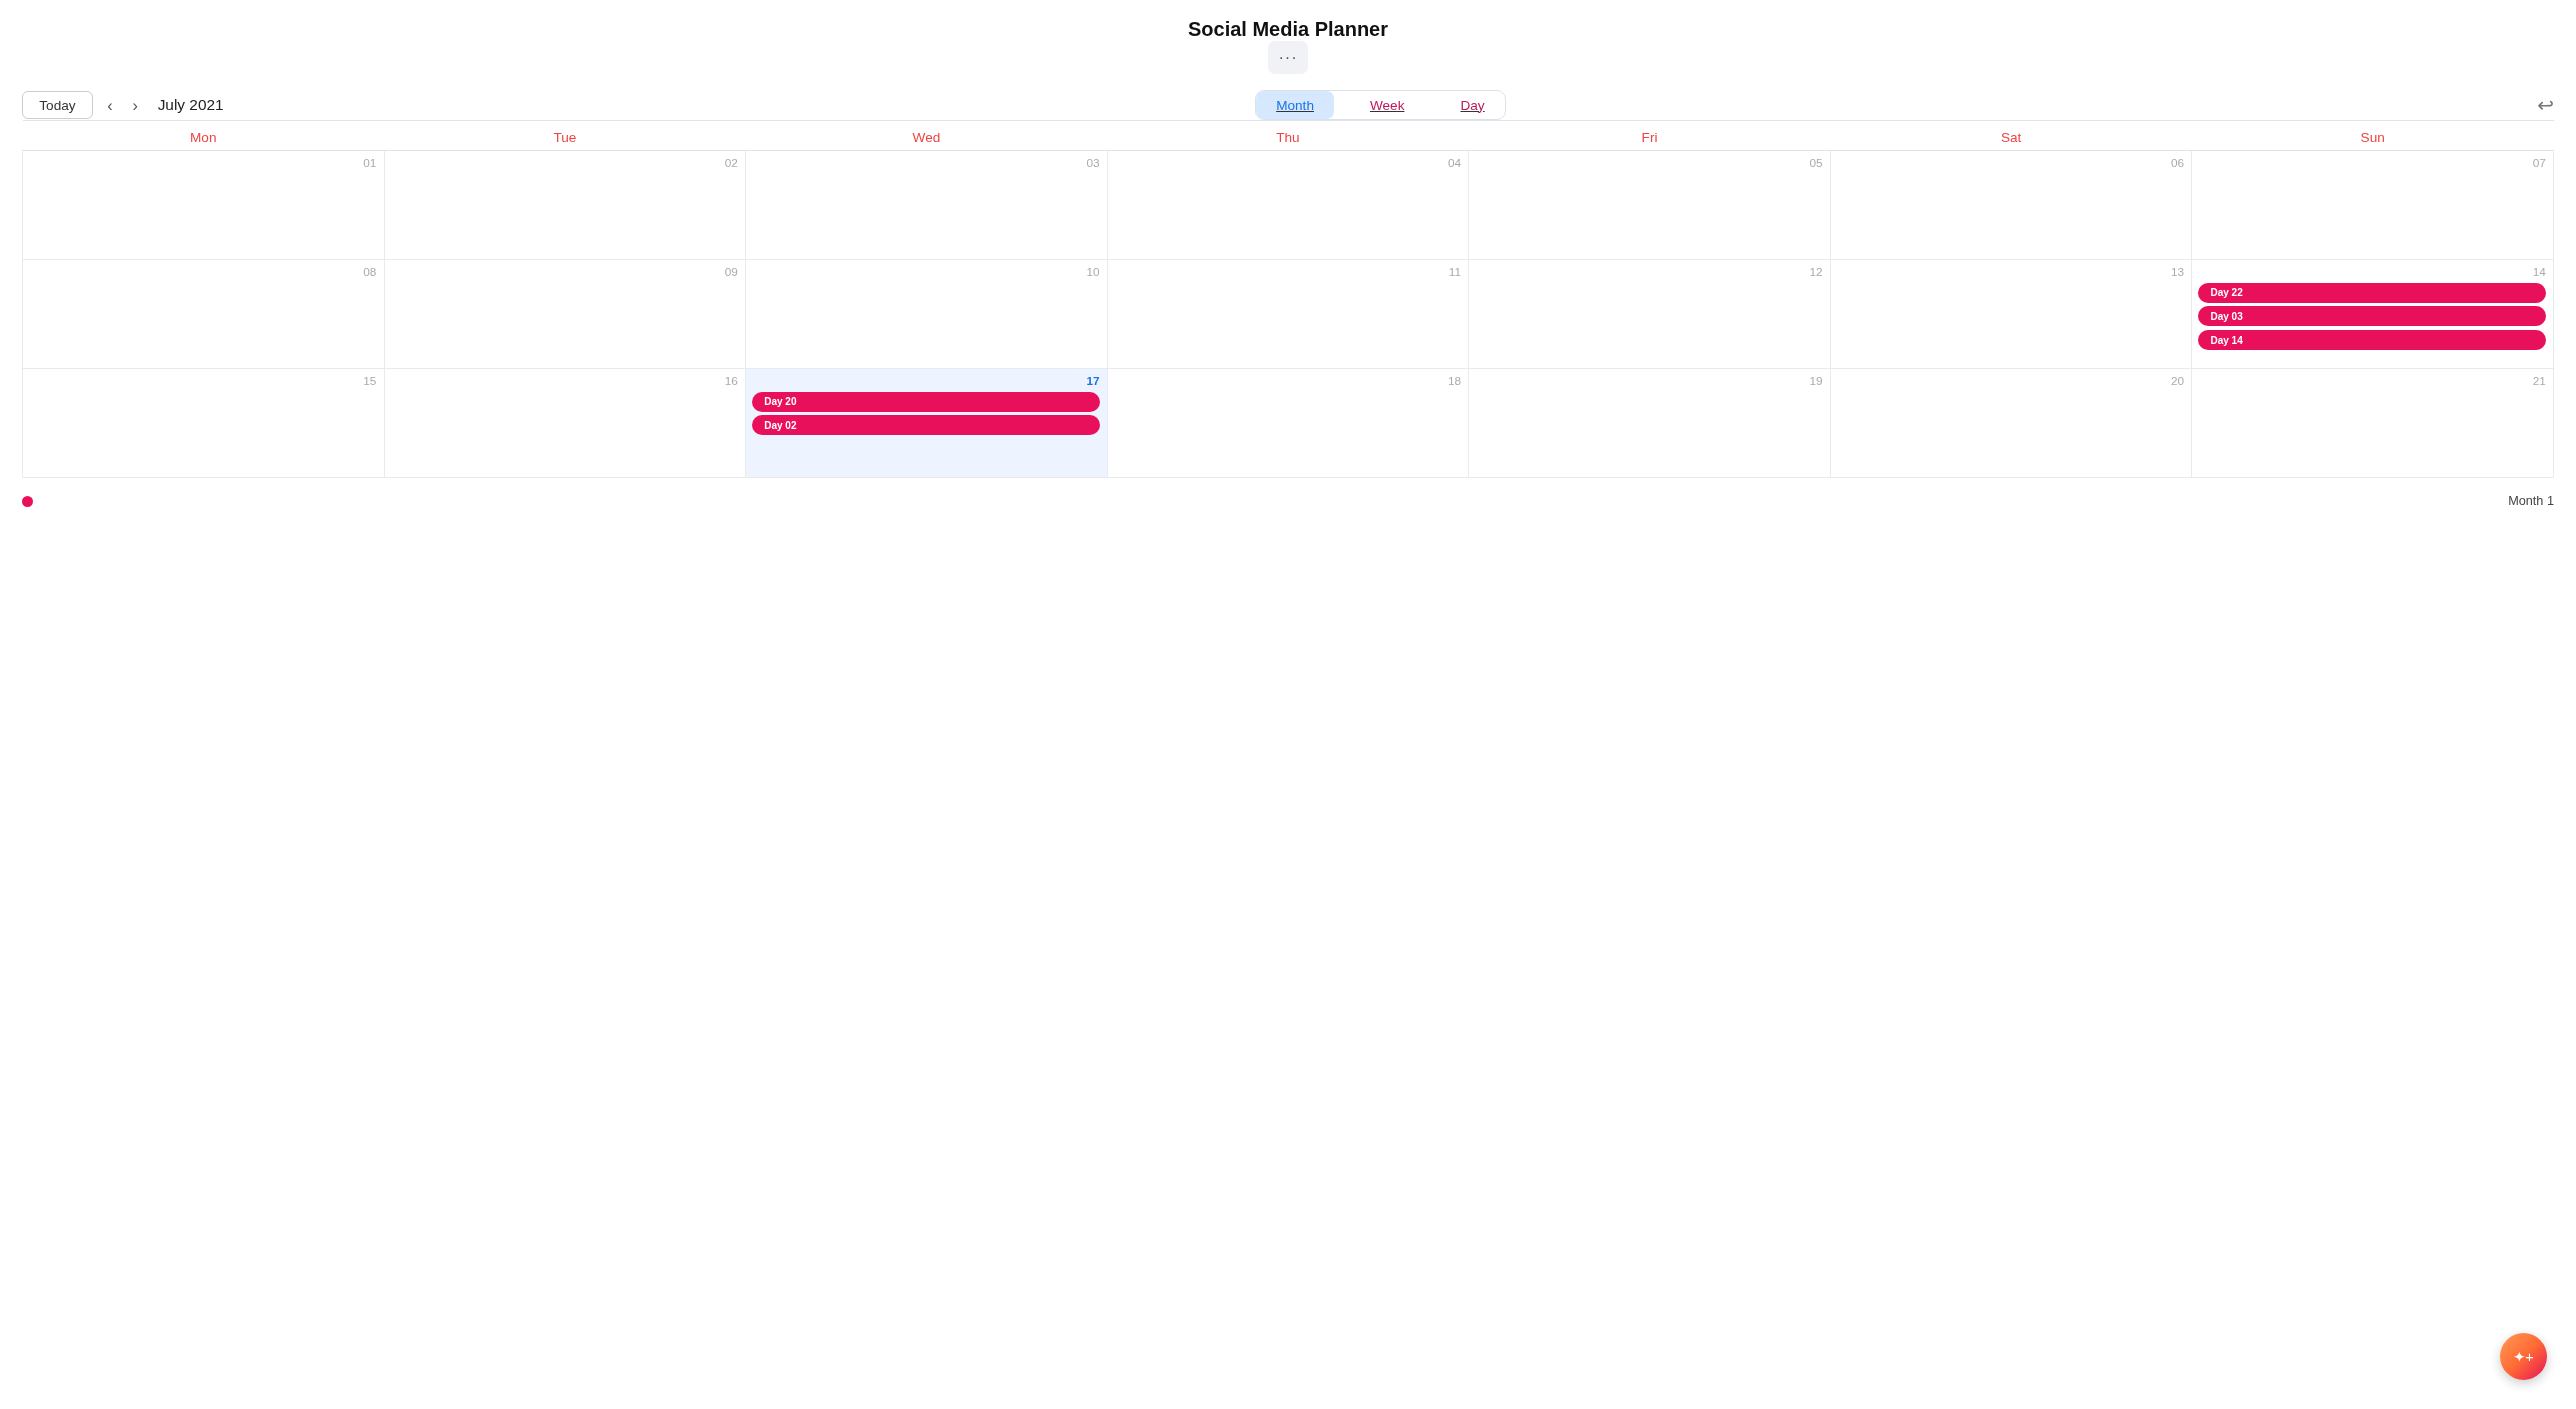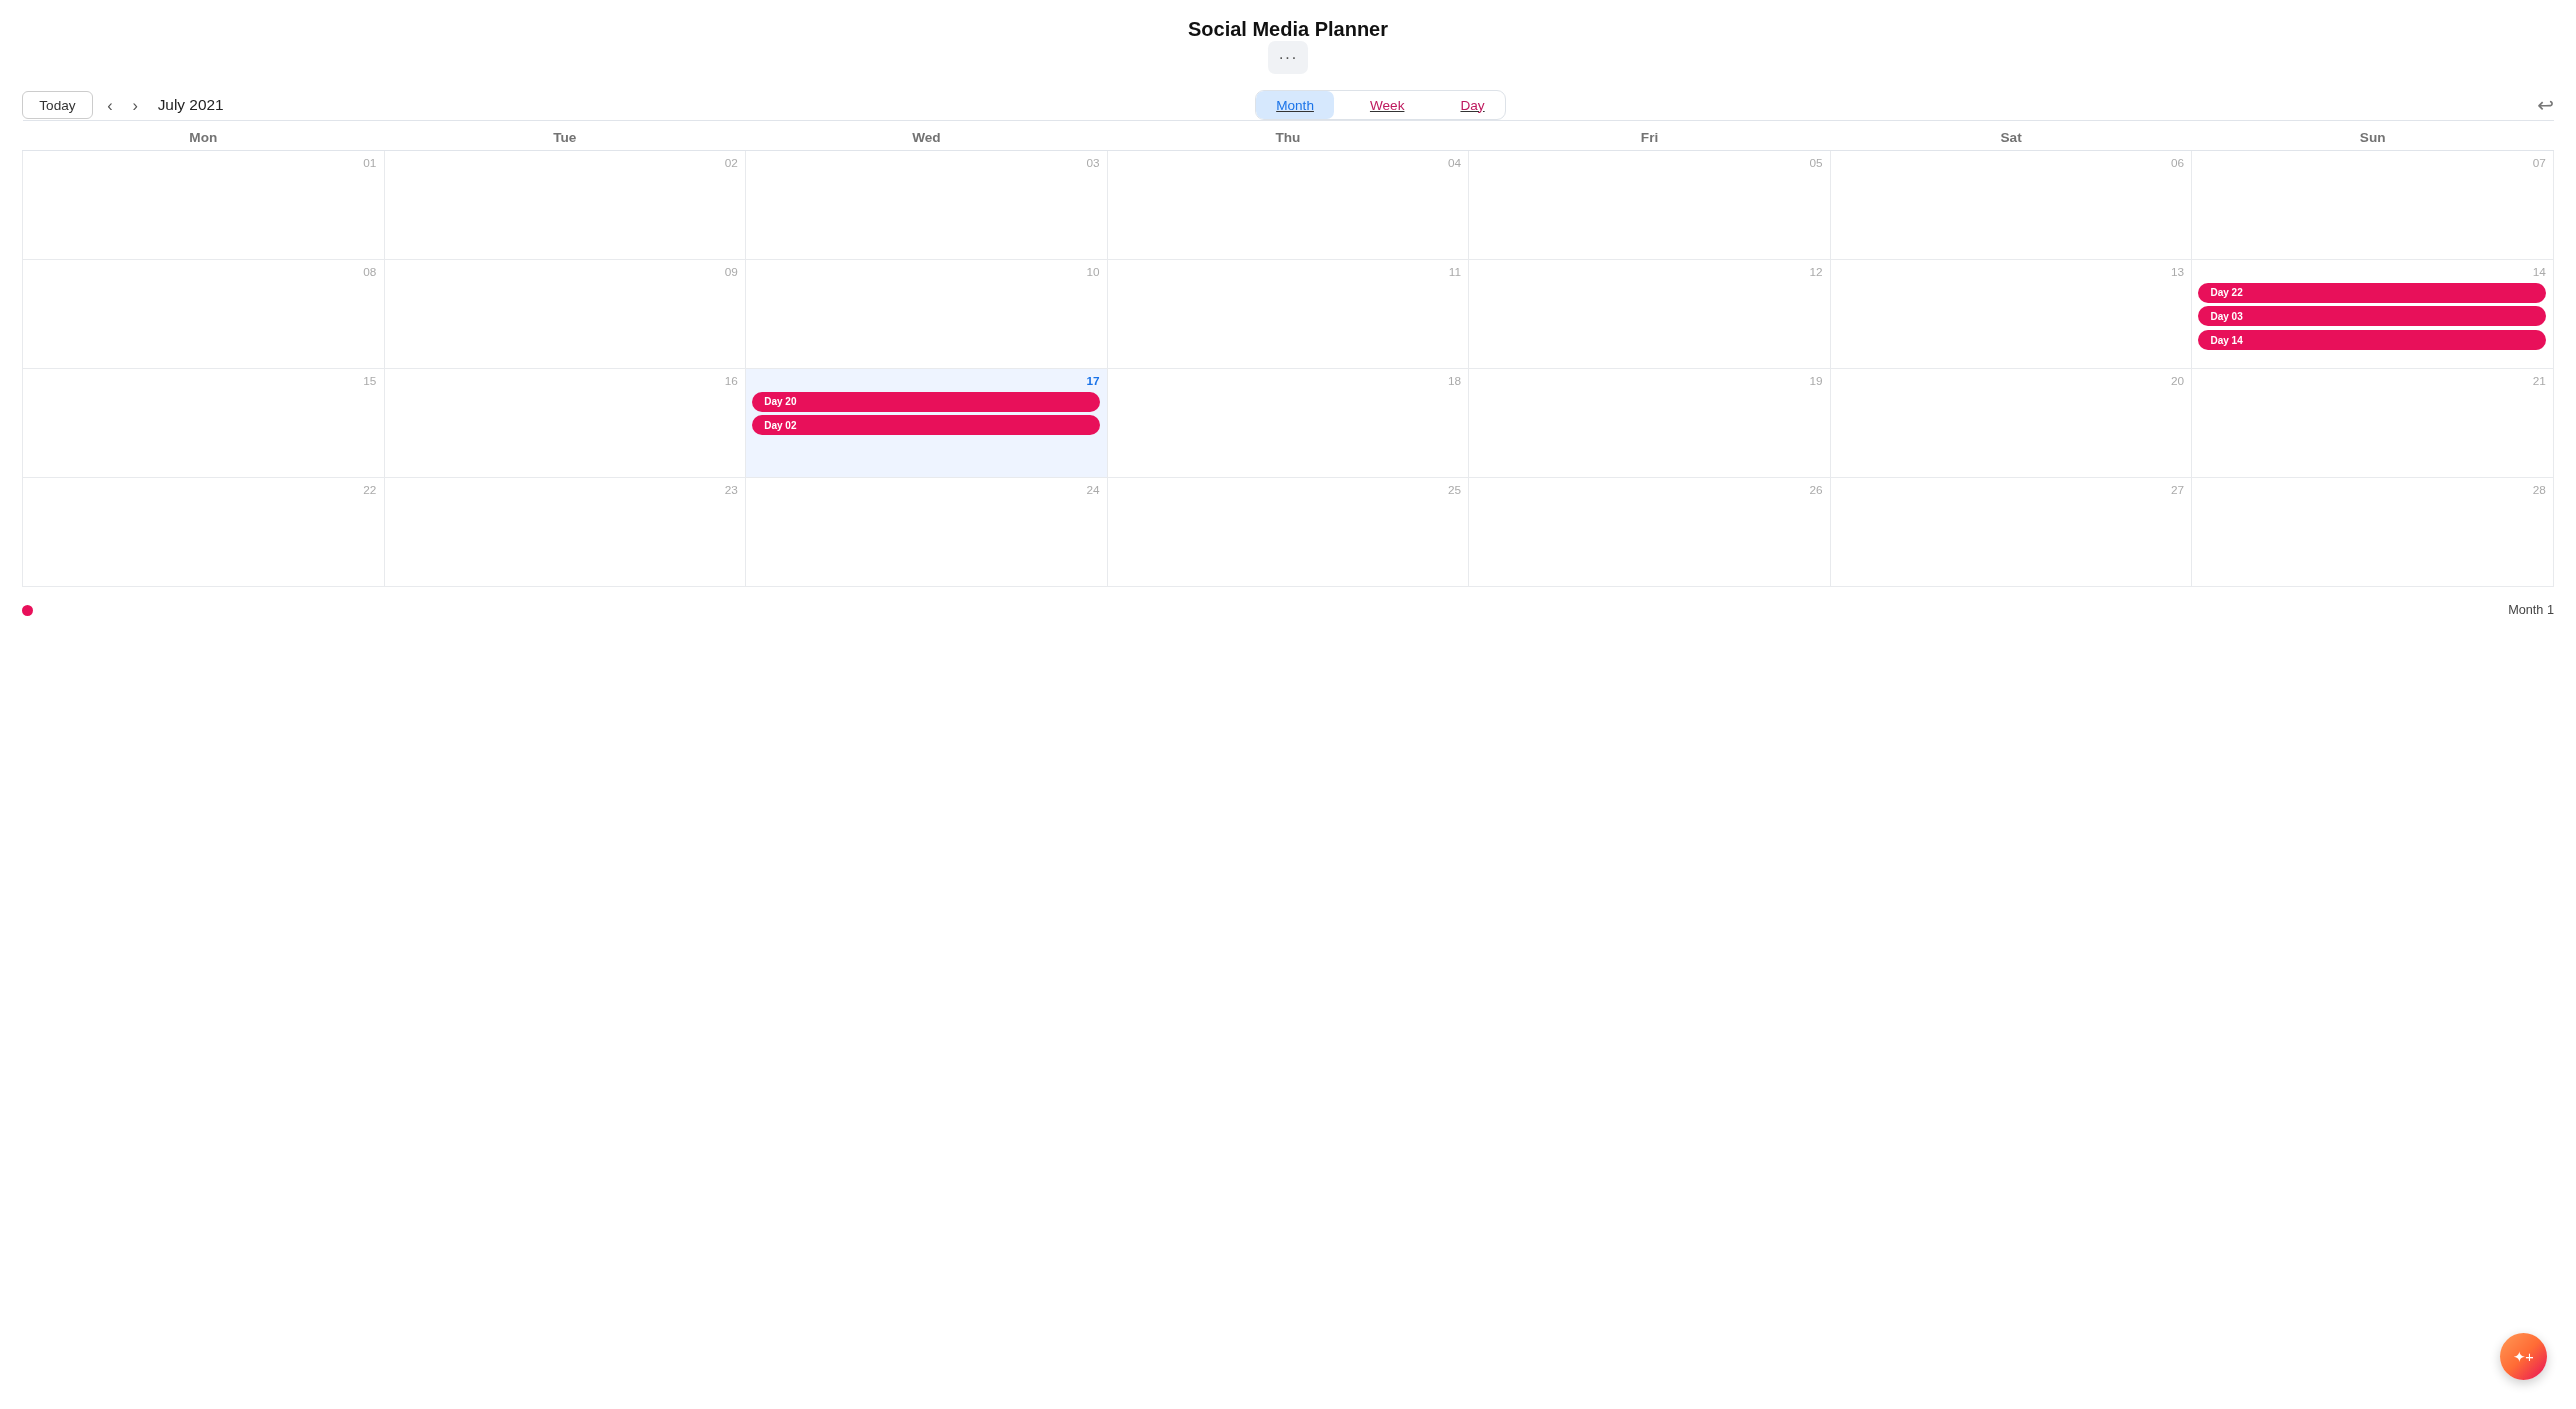--- a/index.html
+++ b/index.html
@@ -16,21 +16,21 @@
     .today-btn { border: 1.4px solid #ccc; background: #fff; border-radius: 6px; padding: 5.4px 16.3px; font-size: 13.6px; cursor: pointer; color: #333; }
     .nav-btn { background: none; border: none; cursor: pointer; font-size: 16.3px; color: #555; padding: 3.6px 5.4px; }
     .current-month { font-size: 15.4px; font-weight: 500; color: #222; margin-left: 5.4px; }
     .view-switcher { display: flex; align-items: center; gap: 16px; border: 1.4px solid #dde2e8; border-radius: 9px; overflow: hidden; text-decoration: underline; }
     .view-btn { border: none; background: none; padding: 6.3px 20px; font-size: 13.6px; cursor: pointer; color: #be185d; }
     .view-btn.active { background: #d6e8fd; color: #1a73e8; border-radius: 7.2px; font-weight: 500; }
     .sidebar-toggle-btn { background: none; border: none; cursor: pointer; font-size: 20px; color: #777; }
 
     .calendar-grid { width: 100%; border-collapse: collapse; margin-top: 0; }
 
-    .day-header-row th { padding: 9px 0 5px 0; text-align: center; font-size: 13.6px; font-weight: 700; color: #737373; border-top: 1.4px solid #e0e4ea; border-bottom: 1.4px solid #e0e4ea; }
+    .day-header-row th { padding: 9px 0 5px 0; text-align: center; font-size: 13.6px; font-weight: 400; color: #ef4444; border-top: 1.4px solid #e0e4ea; border-bottom: 1.4px solid #e0e4ea; }
     .calendar-cell { vertical-align: top; border: 0.9px solid #e8eaed; width: calc(100% / 7); height: 109px; padding: 5.4px 7.2px 5.4px 5.4px; position: relative; }
     .calendar-cell.today-cell { background: #eef4ff; }
     .day-number { font-size: 11.8px; color: #aaa; text-align: right; margin-bottom: 3.6px; }
     .day-number.today-num { color: #1a73e8; font-weight: 700; }
 
     .event-pill { background: #e8105a; color: #fff; border-radius: 18px; padding: 4.5px 12.7px; font-size: 10px; font-weight: 700; margin-bottom: 3.6px; display: block; white-space: nowrap; overflow: hidden; text-overflow: ellipsis; width: 100%; cursor: pointer; }
 
     .legend { display: flex; align-items: center; justify-content: space-between; gap: 7.2px; margin-top: 16.3px; font-size: 12.7px; color: #444; }
     .legend-dot { width: 11px; height: 11px; border-radius: 50%; background: #e8105a; display: inline-block; }
 
@@ -141,43 +141,20 @@
           <td class="calendar-cell">
             <div class="day-number">19</div>
           </td>
           <td class="calendar-cell">
             <div class="day-number">20</div>
           </td>
           <td class="calendar-cell">
             <div class="day-number">21</div>
           </td>
         </tr>
-        <tr>
-          <td class="calendar-cell">
-            <div class="day-number">22</div>
-          </td>
-          <td class="calendar-cell">
-            <div class="day-number">23</div>
-          </td>
-          <td class="calendar-cell">
-            <div class="day-number">24</div>
-          </td>
-          <td class="calendar-cell">
-            <div class="day-number">25</div>
-          </td>
-          <td class="calendar-cell">
-            <div class="day-number">26</div>
-          </td>
-          <td class="calendar-cell">
-            <div class="day-number">27</div>
-          </td>
-          <td class="calendar-cell">
-            <div class="day-number">28</div>
-          </td>
-        </tr>
       </tbody>
   </table>
 
   <div class="legend">
     <span class="legend-dot"></span>
     <span>Month 1</span>
   </div>
 
 </div>
 

